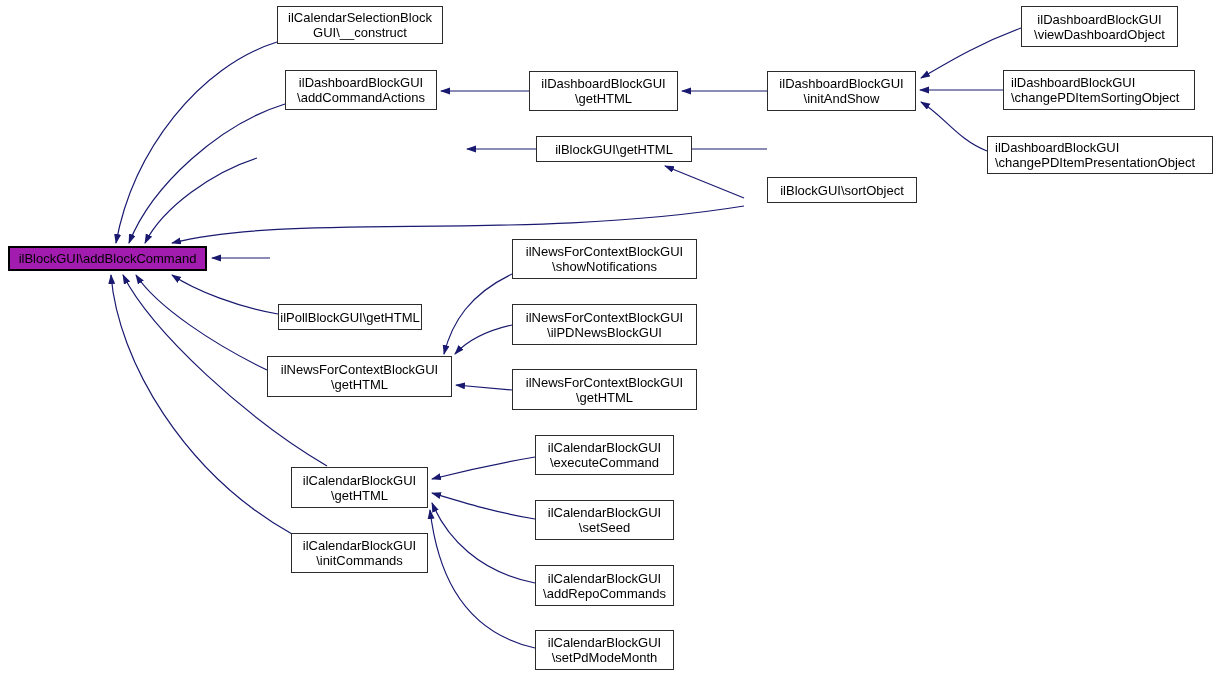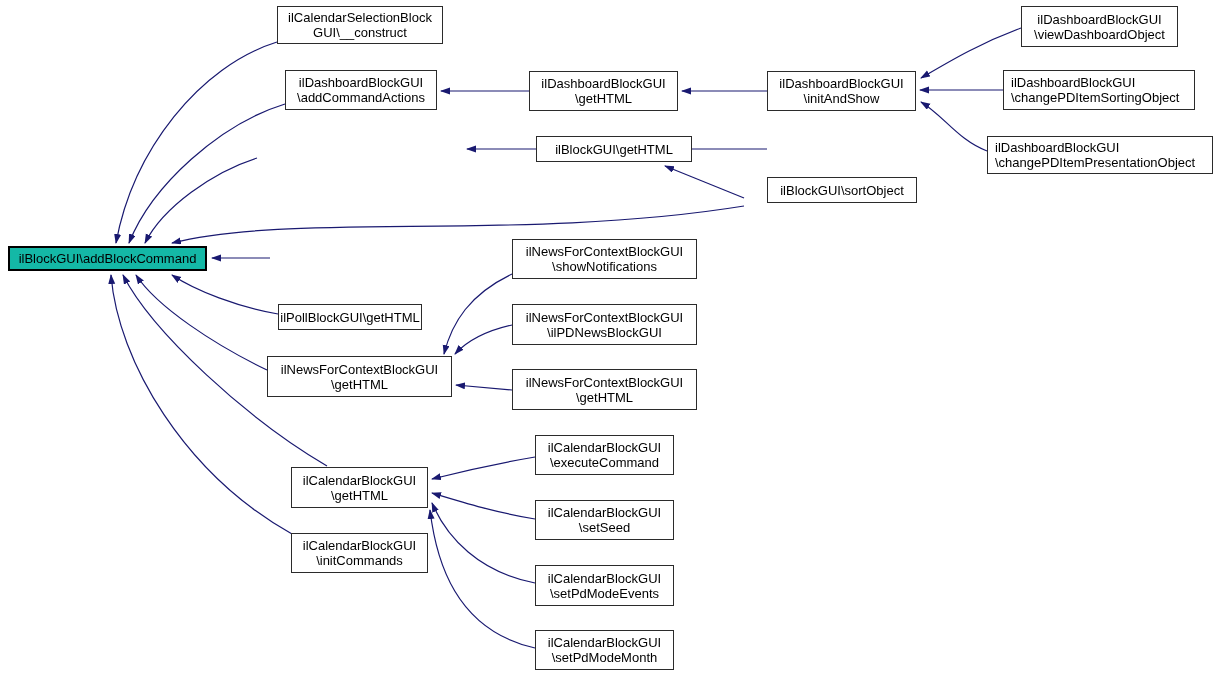--- a/index.html
+++ b/index.html
@@ -20,21 +20,21 @@
     font-size:13px;
     line-height:15px;
     display:flex;
     flex-direction:column;
     justify-content:center;
     text-align:center;
     white-space:nowrap;
     cursor:pointer;
   }
   .node.root{
-    background:#14b8a6;
+    background:#a21caf;
     border:2px solid #000000;
   }
   .node.align-left{
     align-items:flex-start;
     text-align:left;
     padding-left:7px;
   }
   .node span{display:block;}
   .node span:empty{display:none;}
   path.edge{fill:none;stroke:#191970;stroke-width:1.2;}
@@ -148,21 +148,21 @@
     <span>\executeCommand</span>
   </div>
 
   <div class="node" style="left:535px;top:500px;width:139px;height:40px;">
     <span>ilCalendarBlockGUI</span>
     <span>\setSeed</span>
   </div>
 
   <div class="node" style="left:535px;top:565px;width:139px;height:41px;">
     <span>ilCalendarBlockGUI</span>
-    <span>\setPdModeEvents</span>
+    <span>\addRepoCommands</span>
   </div>
 
   <div class="node" style="left:535px;top:630px;width:139px;height:40px;">
     <span>ilCalendarBlockGUI</span>
     <span>\setPdModeMonth</span>
   </div>
 
 
   <div class="node" style="left:767px;top:136px;width:150px;height:26px;margin-top:41px;">
     <span>ilBlockGUI\sortObject</span>

